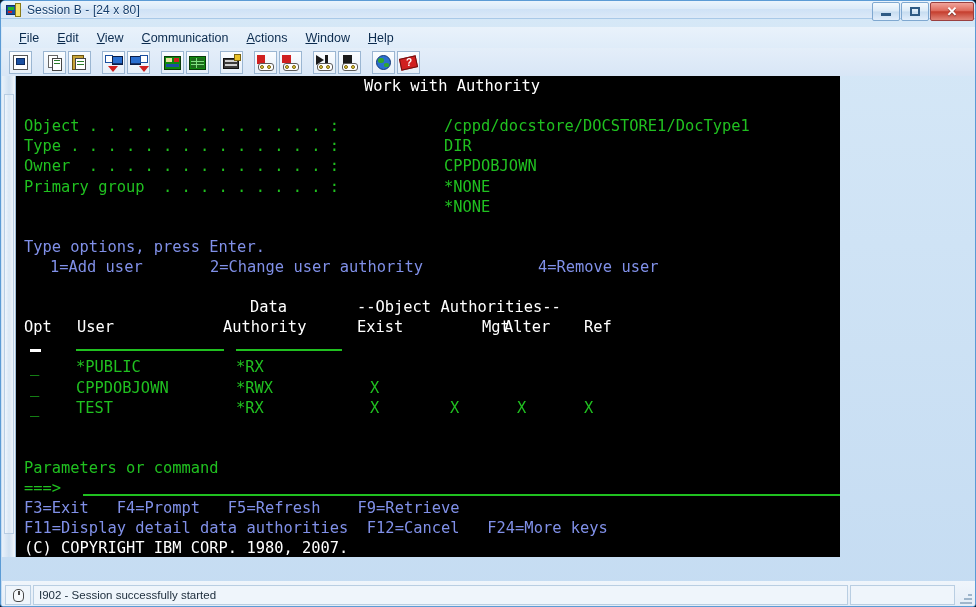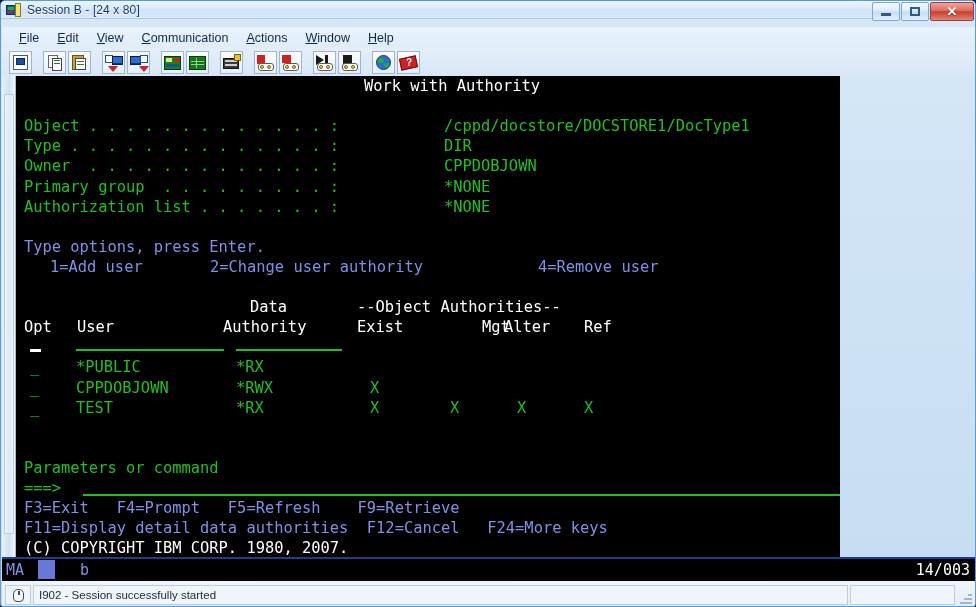--- a/index.html
+++ b/index.html
@@ -446,21 +446,20 @@
 
       <div class="row" style="top:60.3px;left:7px;"><span class="g">Type . . . . . . . . . . . . . . :</span></div>
       <div class="row" style="top:60.3px;left:427px;"><span class="g">DIR</span></div>
 
       <div class="row" style="top:80.4px;left:7px;"><span class="g">Owner  . . . . . . . . . . . . . :</span></div>
       <div class="row" style="top:80.4px;left:427px;"><span class="g">CPPDOBJOWN</span></div>
 
       <div class="row" style="top:100.5px;left:7px;"><span class="g">Primary group  . . . . . . . . . :</span></div>
       <div class="row" style="top:100.5px;left:427px;"><span class="g">*NONE</span></div>
 
-      <div class="row" style="top:120.6px;left:7px;"><span class="g">Authorization list . . . . . . . :</span></div>
       <div class="row" style="top:120.6px;left:427px;"><span class="g">*NONE</span></div>
 
       
       <div class="row" style="top:160.8px;left:7px;"><span class="b">Type options, press Enter.</span></div>
       <div class="row" style="top:180.9px;left:33px;"><span class="b">1=Add user</span></div>
       <div class="row" style="top:180.9px;left:193px;"><span class="b">2=Change user authority</span></div>
       <div class="row" style="top:180.9px;left:521px;"><span class="b">4=Remove user</span></div>
 
       
       <div class="row" style="top:221.1px;left:233px;"><span class="w">Data</span></div>
@@ -513,26 +512,20 @@
       <div class="ulbar" style="left:66px;top:418px;width:886px;"></div>
 
       
       <div class="row" style="top:422.1px;left:7px;"><span class="b">F3=Exit   F4=Prompt   F5=Refresh    F9=Retrieve</span></div>
       <div class="row" style="top:442.2px;left:7px;"><span class="b">F11=Display detail data authorities  F12=Cancel   F24=More keys</span></div>
       <div class="row" style="top:462.3px;left:7px;"><span class="w">(C) COPYRIGHT IBM CORP. 1980, 2007.</span></div>
 
     </div>
   </div>
 
-  <div class="oia-line">
-    <div class="oia-block"></div>
-    <div class="oia-text oia-ma"><span>MA</span></div>
-    <div class="oia-text oia-b">b</div>
-    <div class="oia-pos">14/003</div>
-  </div>
 
   <div class="statusbar">
     <div class="sb-iconcell">
       <div class="mouse-ic"></div>
     </div>
     <div class="sb-msg">I902 - Session successfully started</div>
     <div class="sb-pad"></div>
     <div class="sb-grip">
       <i class="gripA"></i>
         <i class="gripB"></i>

